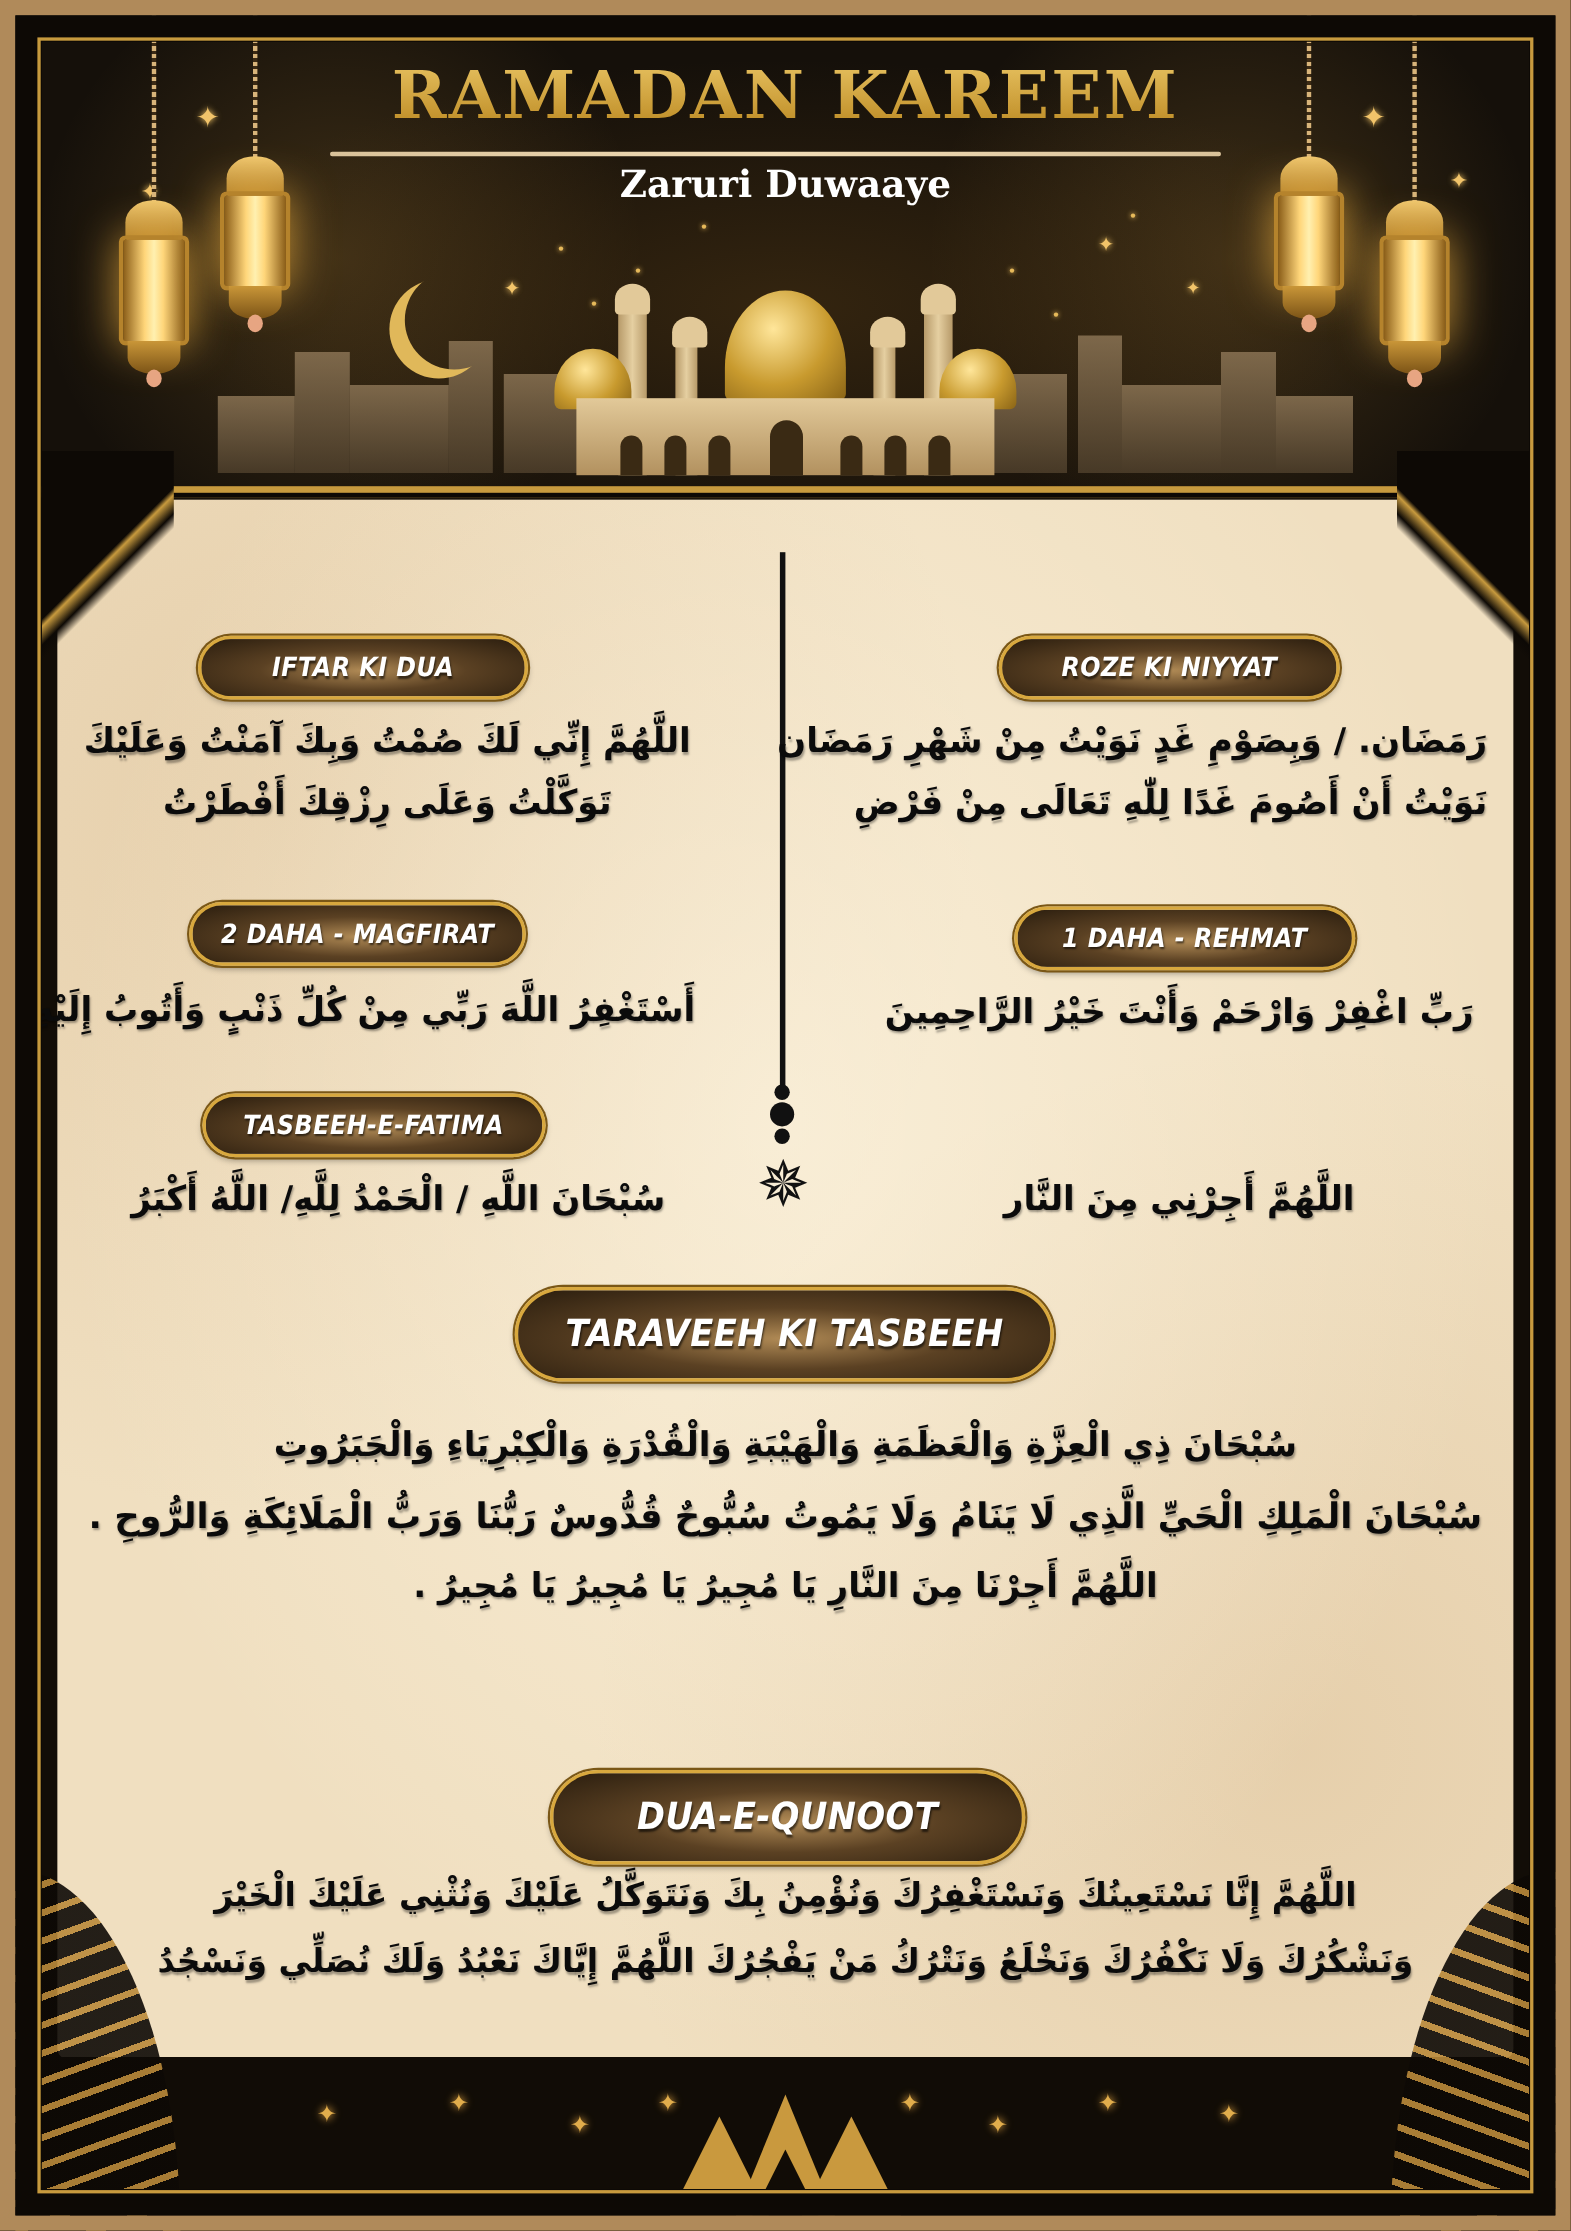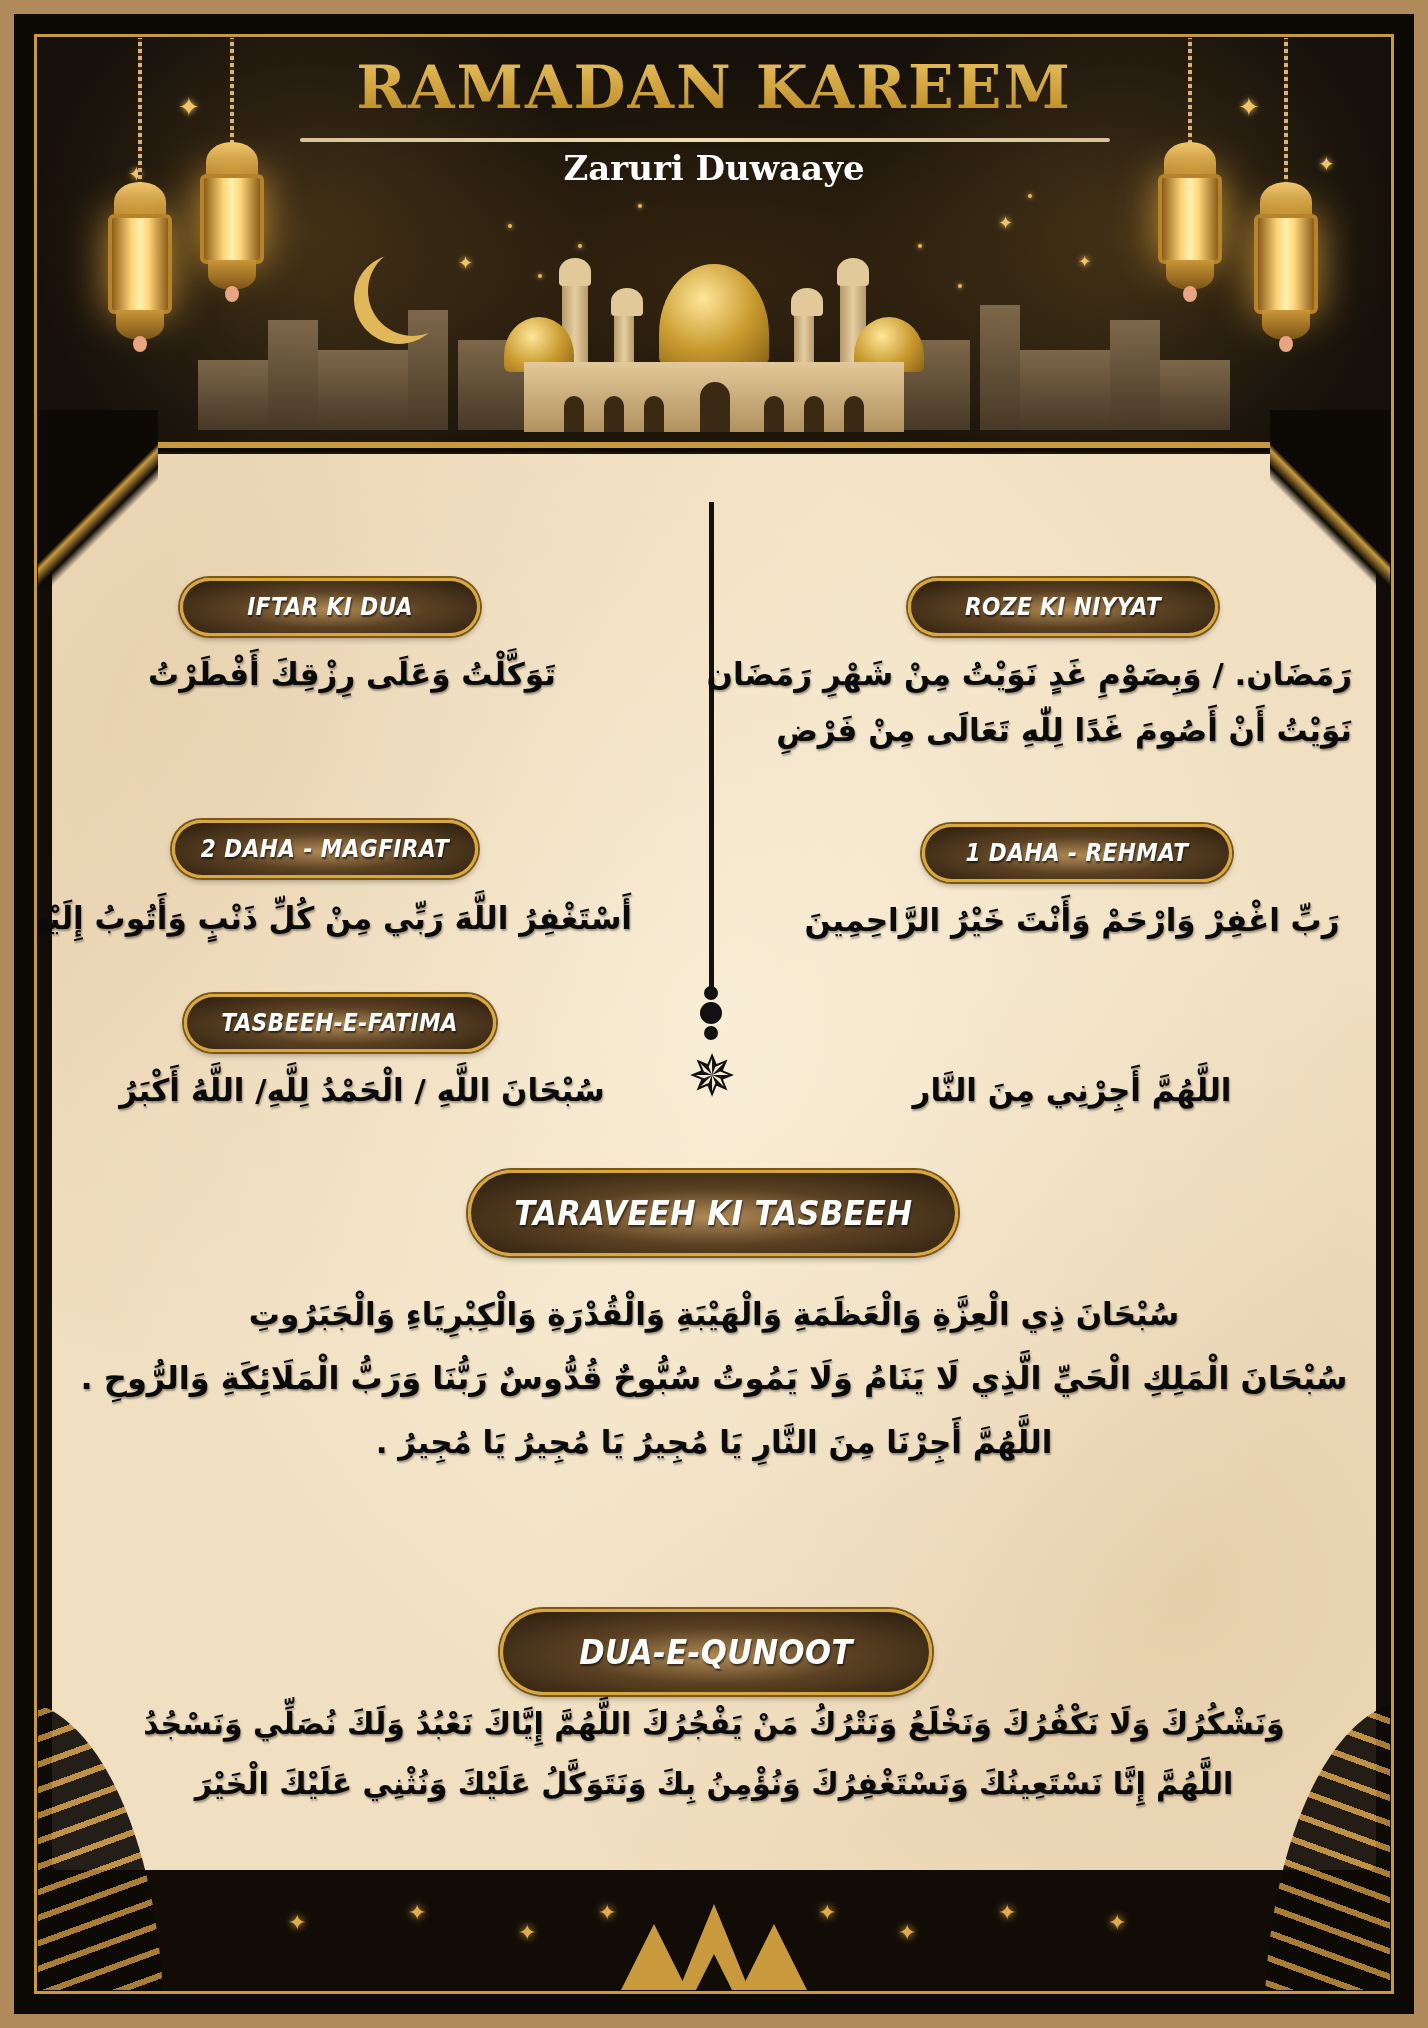--- a/index.html
+++ b/index.html
@@ -255,20 +255,21 @@
       <div class="bead"></div>
       <div class="bead big"></div>
       <div class="bead"></div>
     </div>
     <div class="divider-star">✵</div>
 
     <div class="label-plate" style="left:128px;top:124px;width:300px">
       <span>IFTAR KI DUA</span>
     </div>
     <div class="arabic" style="left:20px;width:560px;top:192px">
+      <span class="line">اللَّهُمَّ إِنِّي لَكَ صُمْتُ وَبِكَ آمَنْتُ وَعَلَيْكَ</span>
       <span class="line">تَوَكَّلْتُ وَعَلَى رِزْقِكَ أَفْطَرْتُ</span>
     </div>
 
     <div class="label-plate" style="left:120px;top:366px;width:306px">
       <span>2 DAHA - MAGFIRAT</span>
     </div>
     <div class="arabic" style="left:20px;width:560px;top:436px">
       <span class="line">أَسْتَغْفِرُ اللَّهَ رَبِّي مِنْ كُلِّ ذَنْبٍ وَأَتُوبُ إِلَيْهِ</span>
     </div>
 
@@ -304,22 +305,22 @@
     <div class="arabic" style="left:20px;width:1284px;top:828px;line-height:64px">
       <span class="line">سُبْحَانَ ذِي الْعِزَّةِ وَالْعَظَمَةِ وَالْهَيْبَةِ وَالْقُدْرَةِ وَالْكِبْرِيَاءِ وَالْجَبَرُوتِ</span>
       <span class="line" style="font-size:32px">سُبْحَانَ الْمَلِكِ الْحَيِّ الَّذِي لَا يَنَامُ وَلَا يَمُوتُ سُبُّوحٌ قُدُّوسٌ رَبُّنَا وَرَبُّ الْمَلَائِكَةِ وَالرُّوحِ .</span>
       <span class="line">اللَّهُمَّ أَجِرْنَا مِنَ النَّارِ يَا مُجِيرُ يَا مُجِيرُ يَا مُجِيرُ .</span>
     </div>
 
     <div class="label-plate big" style="left:448px;top:1155px;width:432px">
       <span>DUA-E-QUNOOT</span>
     </div>
     <div class="arabic" style="left:40px;width:1244px;top:1240px;line-height:60px;font-size:30px">
+      <span class="line">اللَّهُمَّ إِنَّا نَسْتَعِينُكَ وَنَسْتَغْفِرُكَ وَنُؤْمِنُ بِكَ وَنَتَوَكَّلُ عَلَيْكَ وَنُثْنِي عَلَيْكَ الْخَيْرَ</span>
       <span class="line">وَنَشْكُرُكَ وَلَا نَكْفُرُكَ وَنَخْلَعُ وَنَتْرُكُ مَنْ يَفْجُرُكَ اللَّهُمَّ إِيَّاكَ نَعْبُدُ وَلَكَ نُصَلِّي وَنَسْجُدُ</span>
-      <span class="line">اللَّهُمَّ إِنَّا نَسْتَعِينُكَ وَنَسْتَغْفِرُكَ وَنُؤْمِنُ بِكَ وَنَتَوَكَّلُ عَلَيْكَ وَنُثْنِي عَلَيْكَ الْخَيْرَ</span>
     </div>
   </div>
 
   <div class="footer-band">
     <span class="footer-sparkle" style="left:250px;top:40px">✦</span>
     <span class="footer-sparkle" style="left:370px;top:30px">✦</span>
     <span class="footer-sparkle" style="left:480px;top:50px">✦</span>
     <span class="footer-sparkle" style="left:560px;top:30px">✦</span>
     <span class="footer-sparkle" style="left:780px;top:30px">✦</span>
     <span class="footer-sparkle" style="left:860px;top:50px">✦</span>

